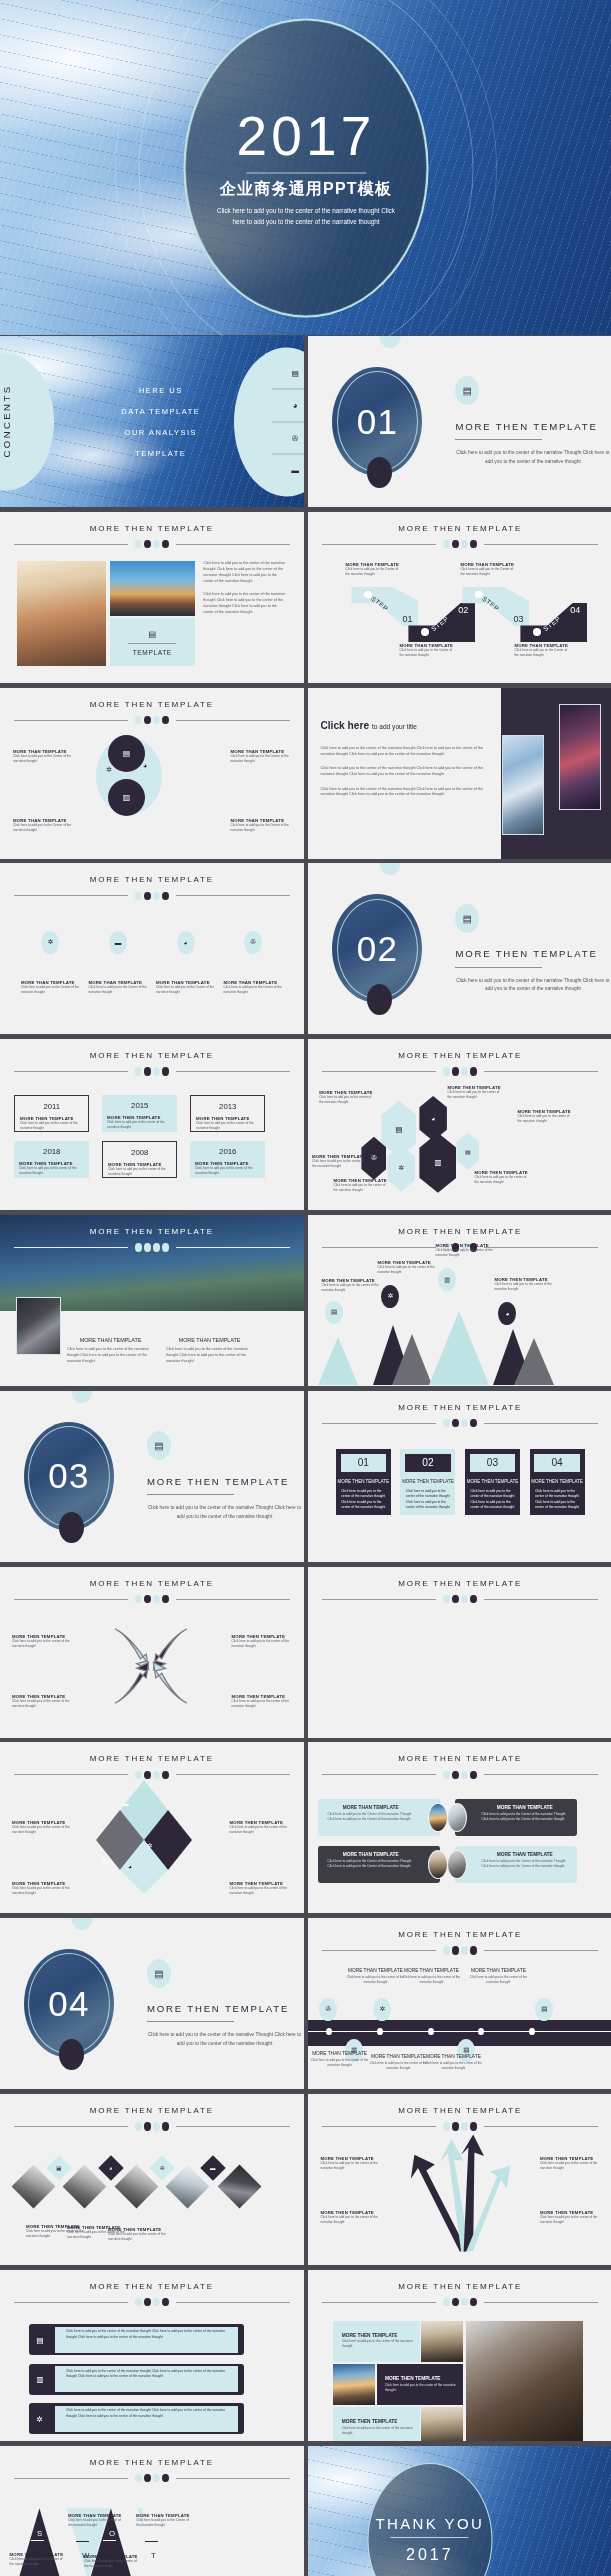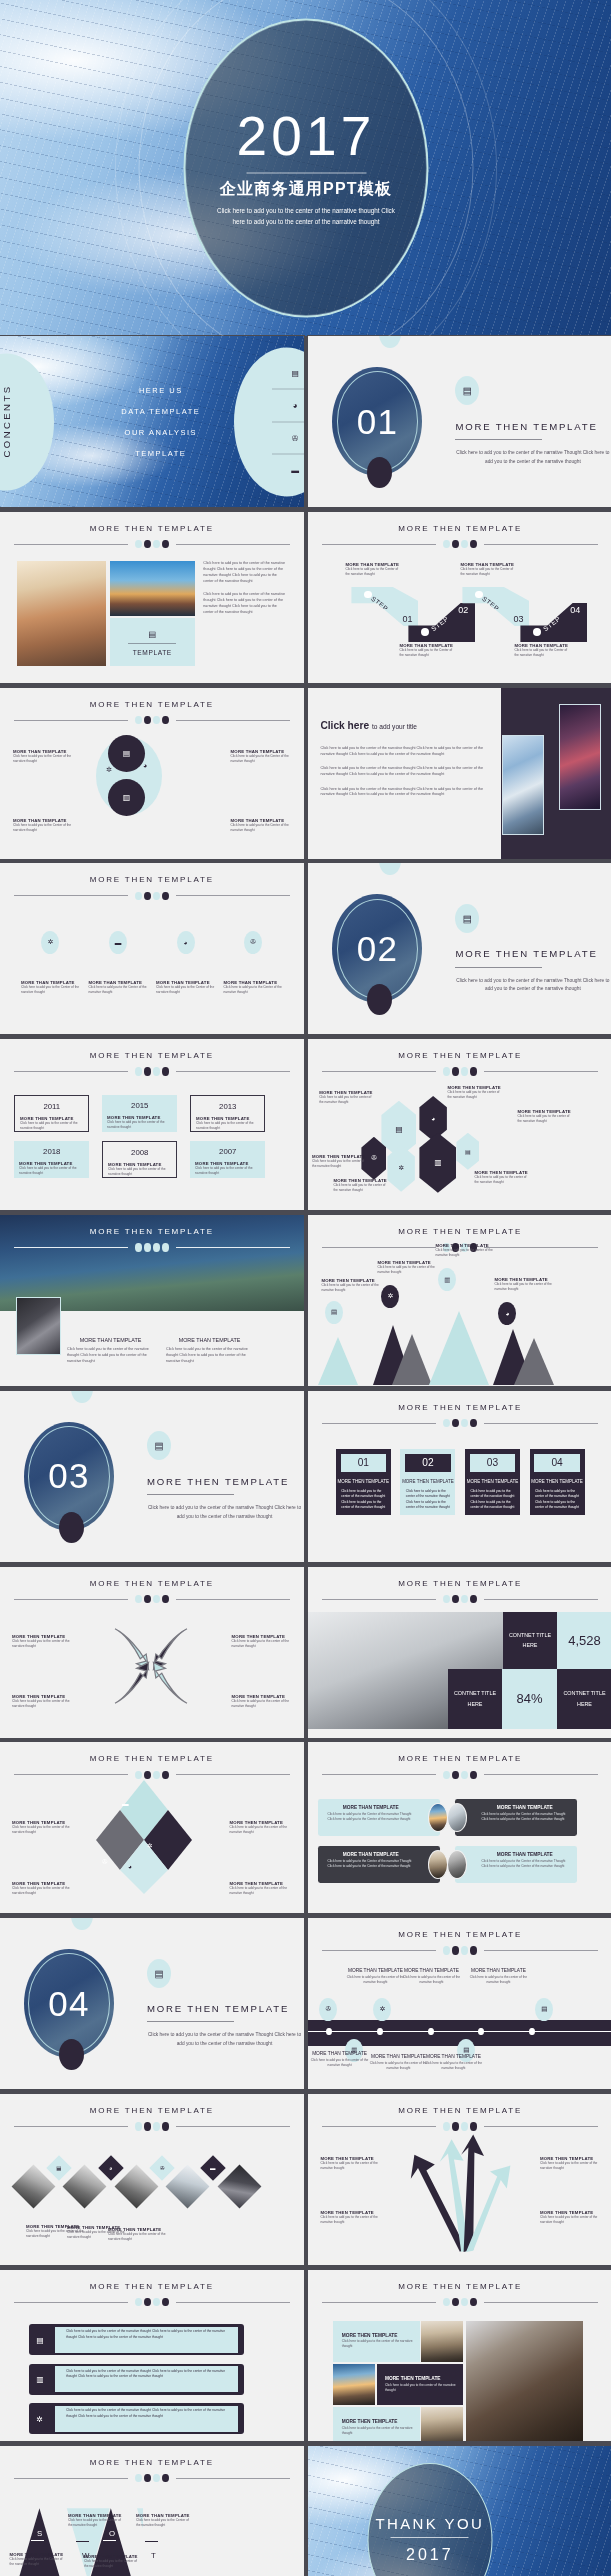--- a/index.html
+++ b/index.html
@@ -488,21 +488,21 @@
           <div style="text-align:center;font-size:7.8px">2018</div>
           <div class="mt" style="margin-top:4.8px">MORE THEN TEMPLATE</div>
           <div class="mp">Click here to add you to the center of the narrative thought</div>
         </div>
         <div style="border:0.6px solid #3a3545;padding:6px 4.8px;height:37px">
           <div style="text-align:center;font-size:7.8px">2008</div>
           <div class="mt" style="margin-top:4.8px">MORE THEN TEMPLATE</div>
           <div class="mp">Click here to add you to the center of the narrative thought</div>
         </div>
         <div class="sq-light" style="padding:6px 4.8px;height:37px">
-          <div style="text-align:center;font-size:7.8px">2007</div>
+          <div style="text-align:center;font-size:7.8px">2016</div>
           <div class="mt" style="margin-top:4.8px">MORE THEN TEMPLATE</div>
           <div class="mp">Click here to add you to the center of the narrative thought</div>
         </div>
       </div>
     </div>
 
     <div class="slide half" style="height:171px">
       <div class="sh">
         <h2>MORE THEN TEMPLATE</h2>
         <div class="deco">
@@ -731,28 +731,20 @@
         <div class="deco">
           <div class="line" style="width:114px"></div>
           <div class="dots">
             <div class="d d1"></div>
               <div class="d d2"></div>
             <div class="d d3"></div>
               <div class="d d4"></div>
           </div>
           <div class="line" style="width:114px"></div>
         </div>
-      </div>
-      <div style="position:relative;height:117px;margin-top:8.4px">
-        <div class="ph ph-libr" style="position:absolute;left:0;top:0;right:0;bottom:0"></div>
-        <div class="sq-dark" style="position:absolute;right:55px;top:0;width:54px;height:57px;display:flex;align-items:center;justify-content:center;text-align:center;font-size:5.4px;line-height:1.9">CONTNET TITLE HERE</div>
-        <div class="sq-light" style="position:absolute;right:0;top:0;width:55px;height:57px;display:flex;align-items:center;justify-content:center;font-size:13px">4,528</div>
-        <div class="sq-dark" style="position:absolute;right:110px;top:57px;width:54px;height:60px;display:flex;align-items:center;justify-content:center;text-align:center;font-size:5.4px;line-height:1.9">CONTNET TITLE HERE</div>
-        <div class="sq-light" style="position:absolute;right:55px;top:57px;width:55px;height:60px;display:flex;align-items:center;justify-content:center;font-size:13px">84%</div>
-        <div class="sq-dark" style="position:absolute;right:0;top:57px;width:55px;height:60px;display:flex;align-items:center;justify-content:center;text-align:center;font-size:5.4px;line-height:1.9">CONTNET TITLE HERE</div>
       </div>
     </div>
   </div>
 
   <div class="row">
     <div class="slide half" style="height:171px">
       <div class="sh">
         <h2>MORE THEN TEMPLATE</h2>
         <div class="deco">
           <div class="line" style="width:114px"></div>

